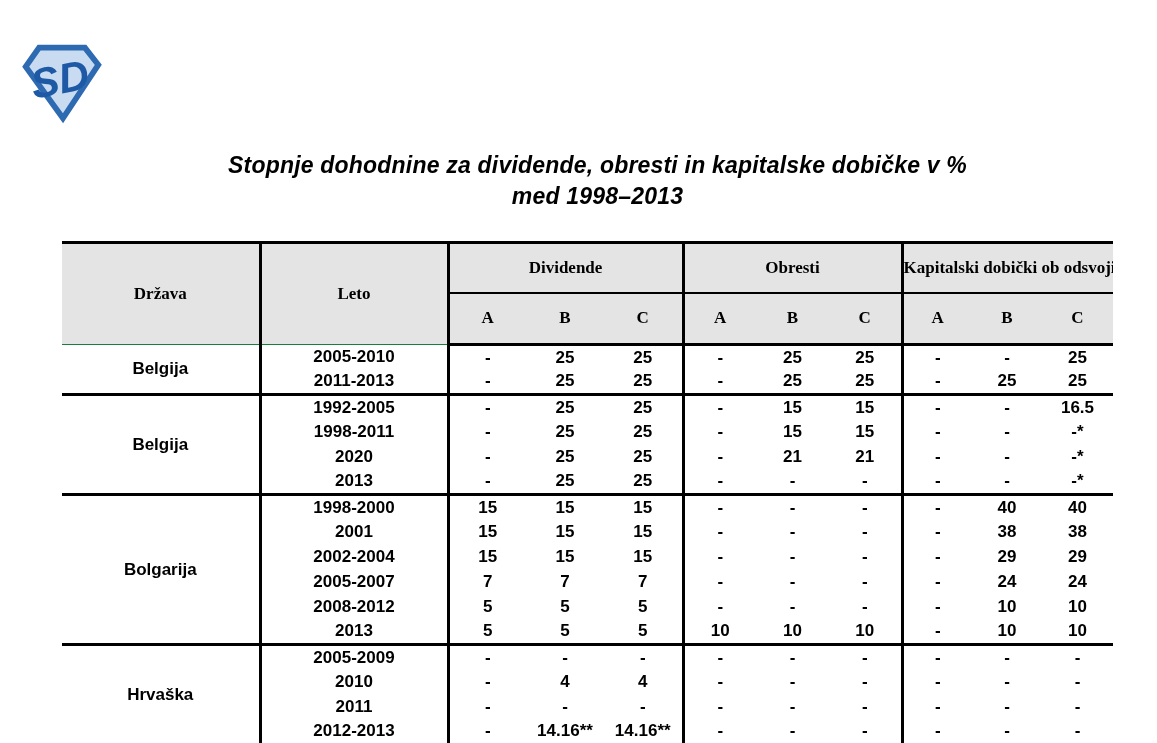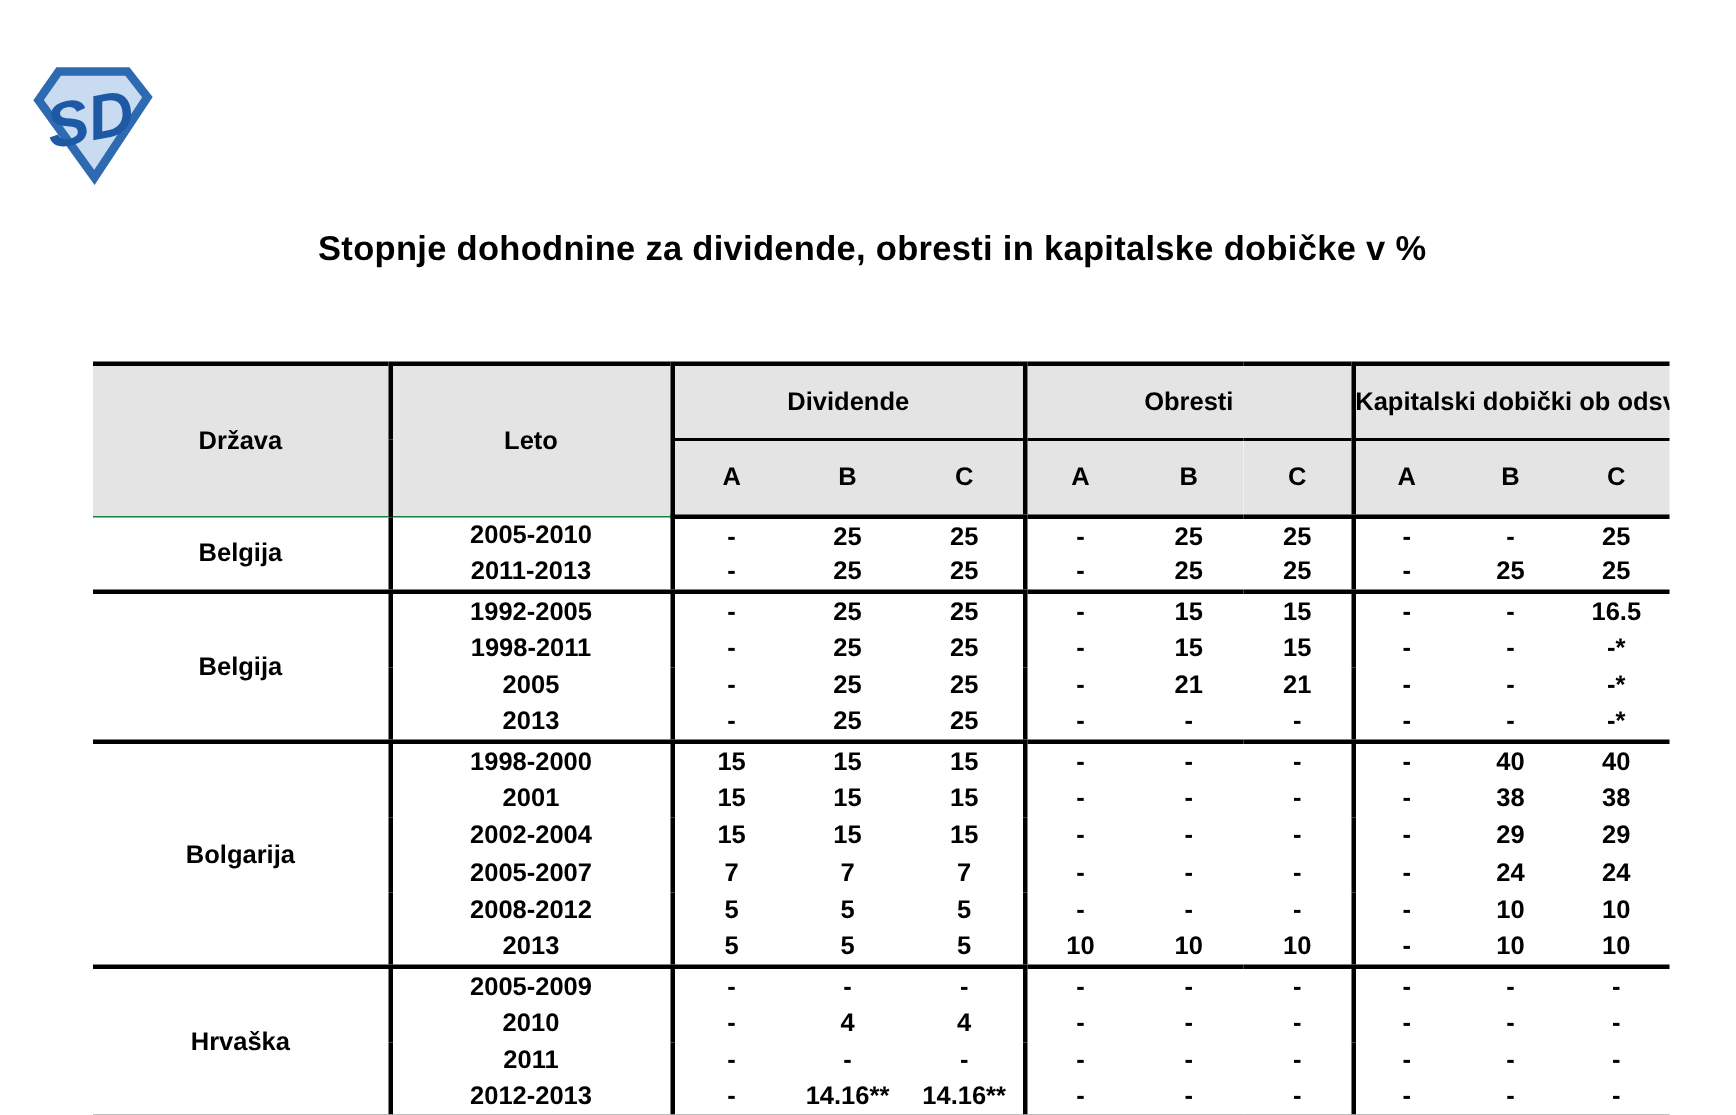--- a/index.html
+++ b/index.html
@@ -21,28 +21,29 @@
     position: absolute;
     left: 14px;
     top: 40px;
     width: 96px;
     height: 84px;
   }
 
   
   .title-block {
     position: absolute;
-    left: 56px;
+    left: 72px;
     top: 150px;
     width: 1051px;
     text-align: center;
     font-weight: bold;
     font-size: 23px;
     line-height: 31px;
     letter-spacing: 0.2px;
+    font-style: italic;
   }
 
   
   .table-wrap {
     position: absolute;
     left: 62px;
     top: 241px;
     width: 1051px;
   }
   table.tax {
@@ -57,40 +58,41 @@
     text-align: center;
     vertical-align: middle;
     font-weight: bold;
     font-size: 17px;
     line-height: 1.15;
     overflow: hidden;
     white-space: nowrap;
   }
   tr.hrow1 { height: 50px; }
   tr.hrow2 { height: 52px; }
-  table.tax thead th { background: #e4e4e4; }
+  table.tax thead th { background: #e4e4e4; font-family: Liberation Serif, serif; }
   th.wrap { white-space: normal; line-height: 20px; }
   th.rs  { border-bottom: 1px solid #15803d; }      
   th.gl  { border-bottom: 2px solid #000; }      
   tr.hrow2 th { border-bottom: 3px solid #000; } 
   .vl    { border-left: 3px solid #000; }        
   table.tax tbody tr { height: 25px; }
   td.group-end { border-bottom: 3px solid #000; }
   td.country { vertical-align: top; padding-top: 1px; }
 </style>
 </head>
 <body>
 
 <svg class="logo" viewBox="0 0 100 88" xmlns="http://www.w3.org/2000/svg">
   <path d="M12,28 L26,8 L74,8 L88,26 L51,82 Z" fill="#c9dbf0" stroke="#2e6ab1" stroke-width="6" stroke-linejoin="miter"></path>
   <text x="18" y="56" font-family="Liberation Sans, sans-serif" font-style="italic" font-weight="bold" font-size="44" fill="#1d59a5" transform="rotate(-11 50 45)">SD</text>
 </svg>
 
 <div class="title-block">
   <div>Stopnje dohodnine za dividende, obresti in kapitalske dobičke v %</div>
+  <div>med 1998–2013</div>
 </div>
 
 <div class="table-wrap">
   <table class="tax">
     <colgroup>
       <col style="width:198px">
         <col style="width:188px">
       <col style="width:78px">
         <col style="width:78px">
         <col style="width:79px">
@@ -166,21 +168,21 @@
           <td class="">25</td>
           <td class="">25</td>
           <td class="vl">-</td>
           <td class="">15</td>
           <td class="">15</td>
           <td class="vl">-</td>
           <td class="">-</td>
           <td class="">-*</td>
         </tr>
         <tr>
-          <td class="vl">2005</td>
+          <td class="vl">2020</td>
           <td class="vl">-</td>
           <td class="">25</td>
           <td class="">25</td>
           <td class="vl">-</td>
           <td class="">21</td>
           <td class="">21</td>
           <td class="vl">-</td>
           <td class="">-</td>
           <td class="">-*</td>
         </tr>

